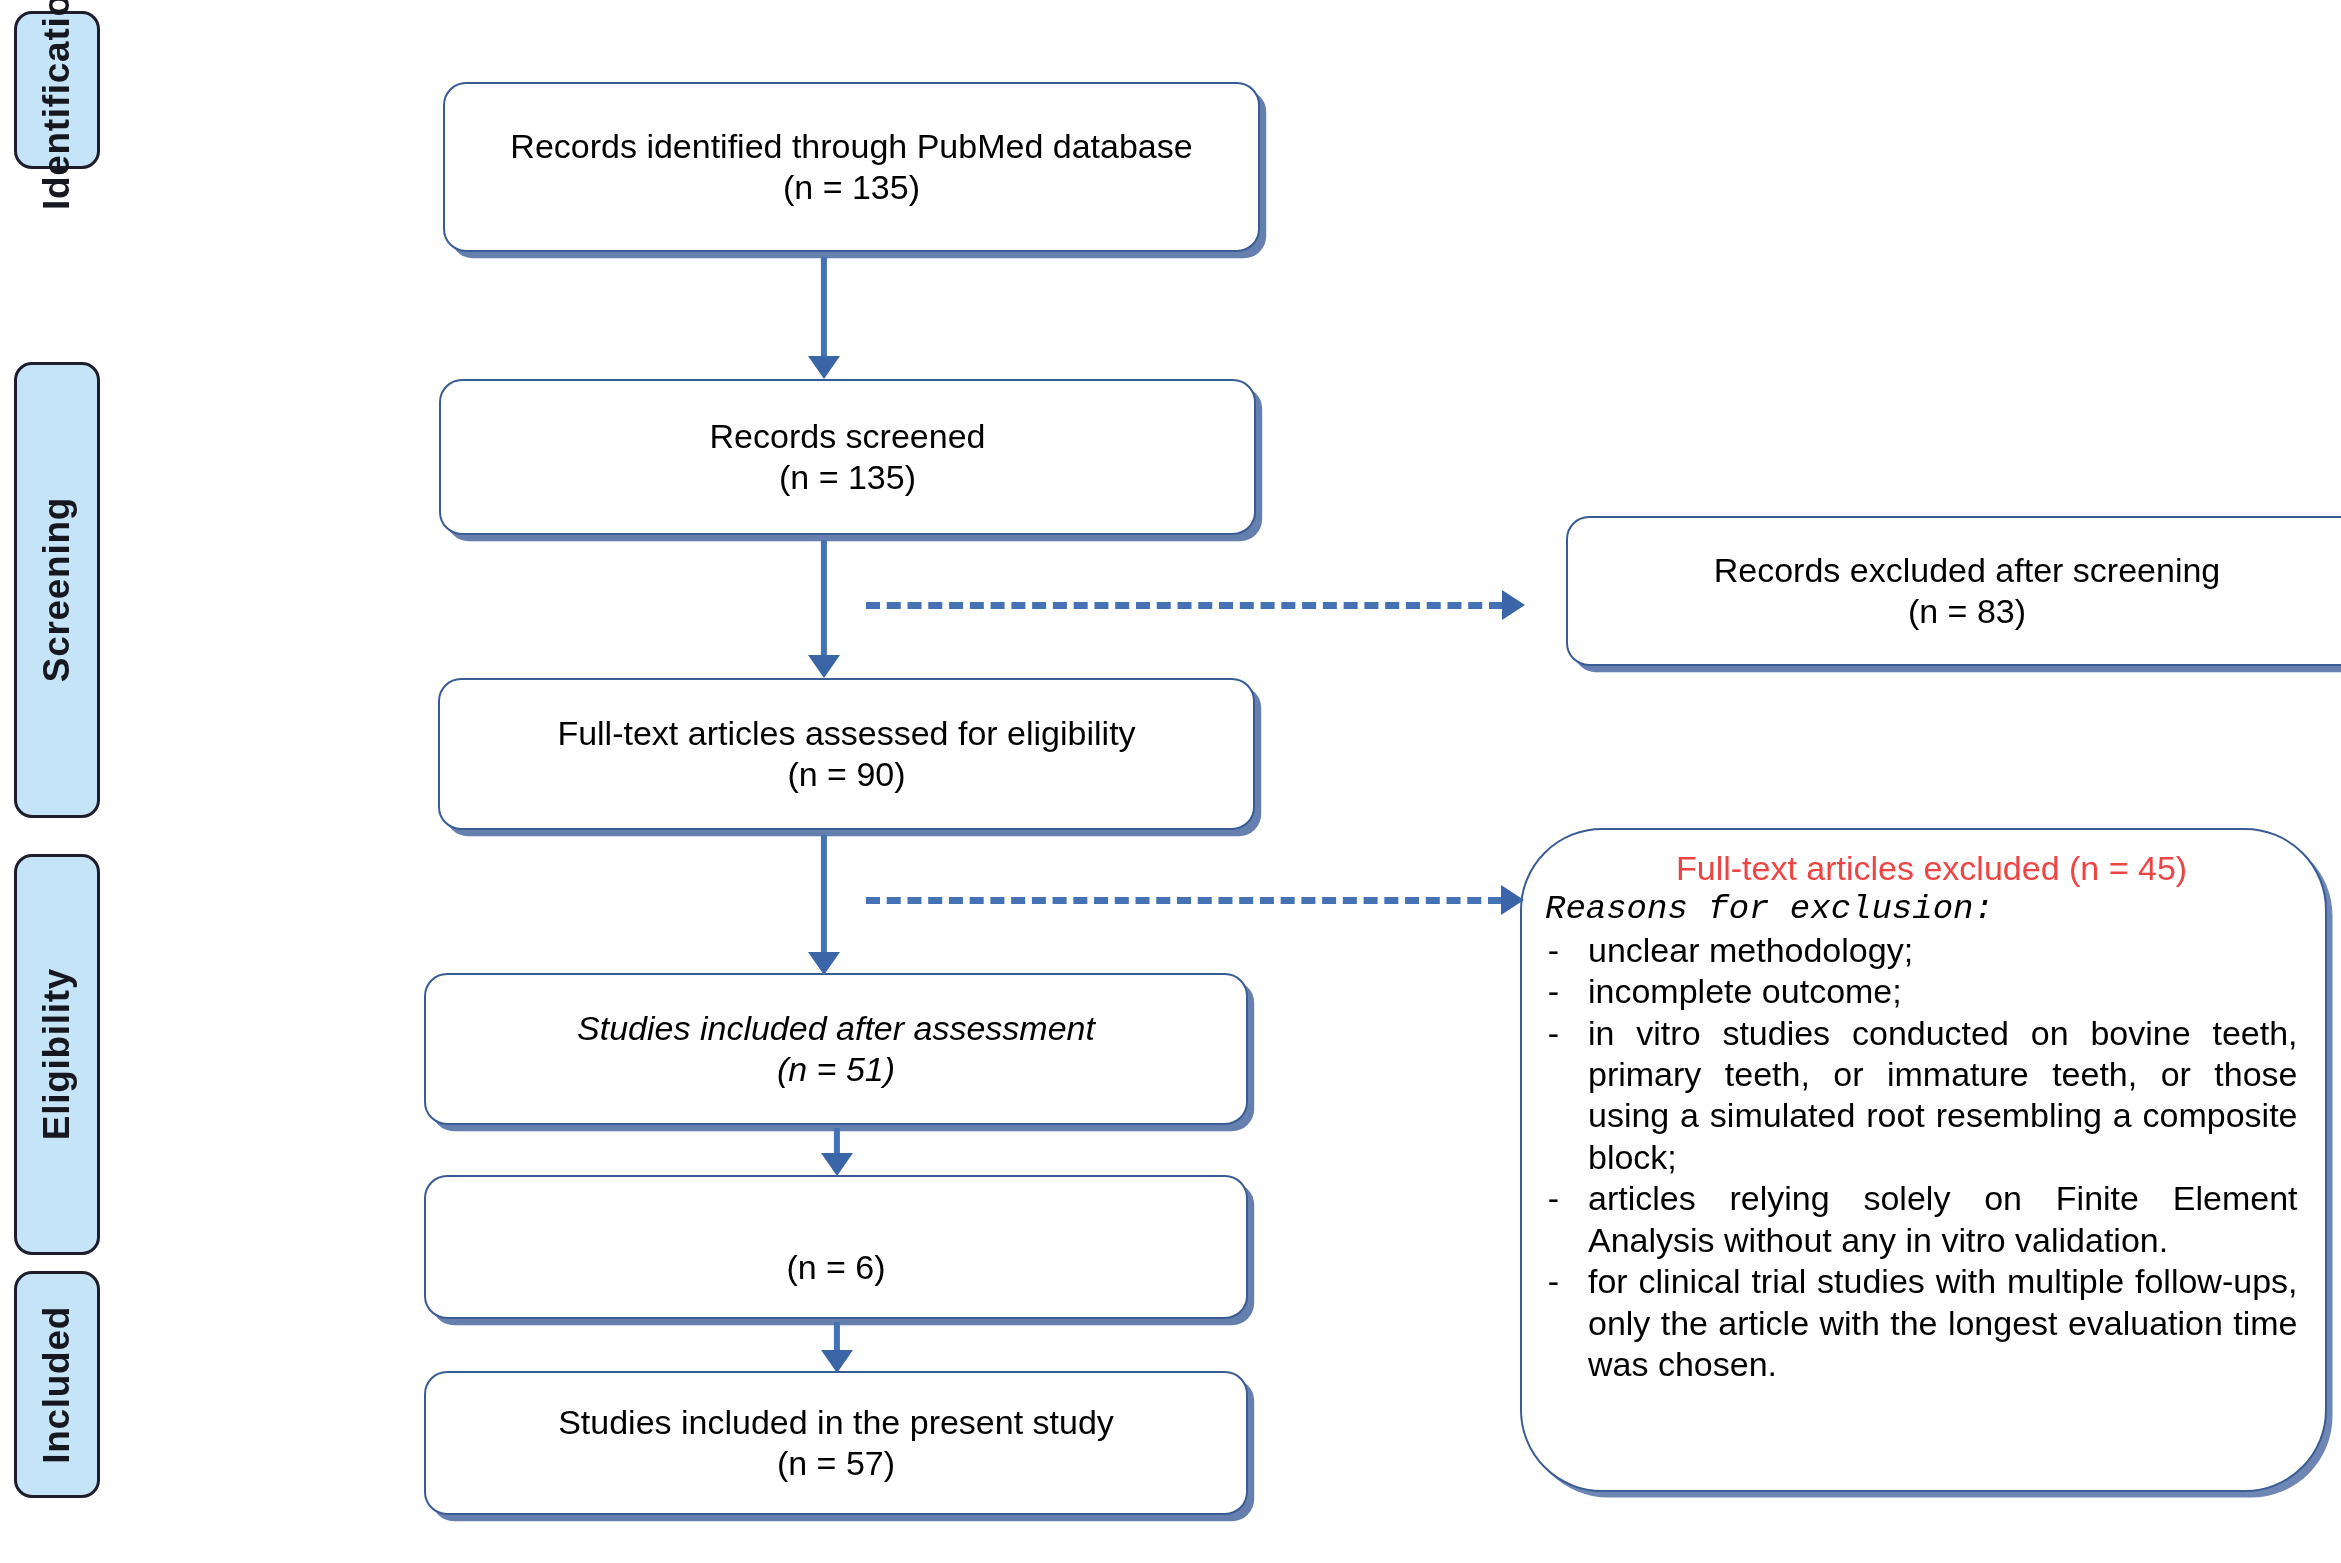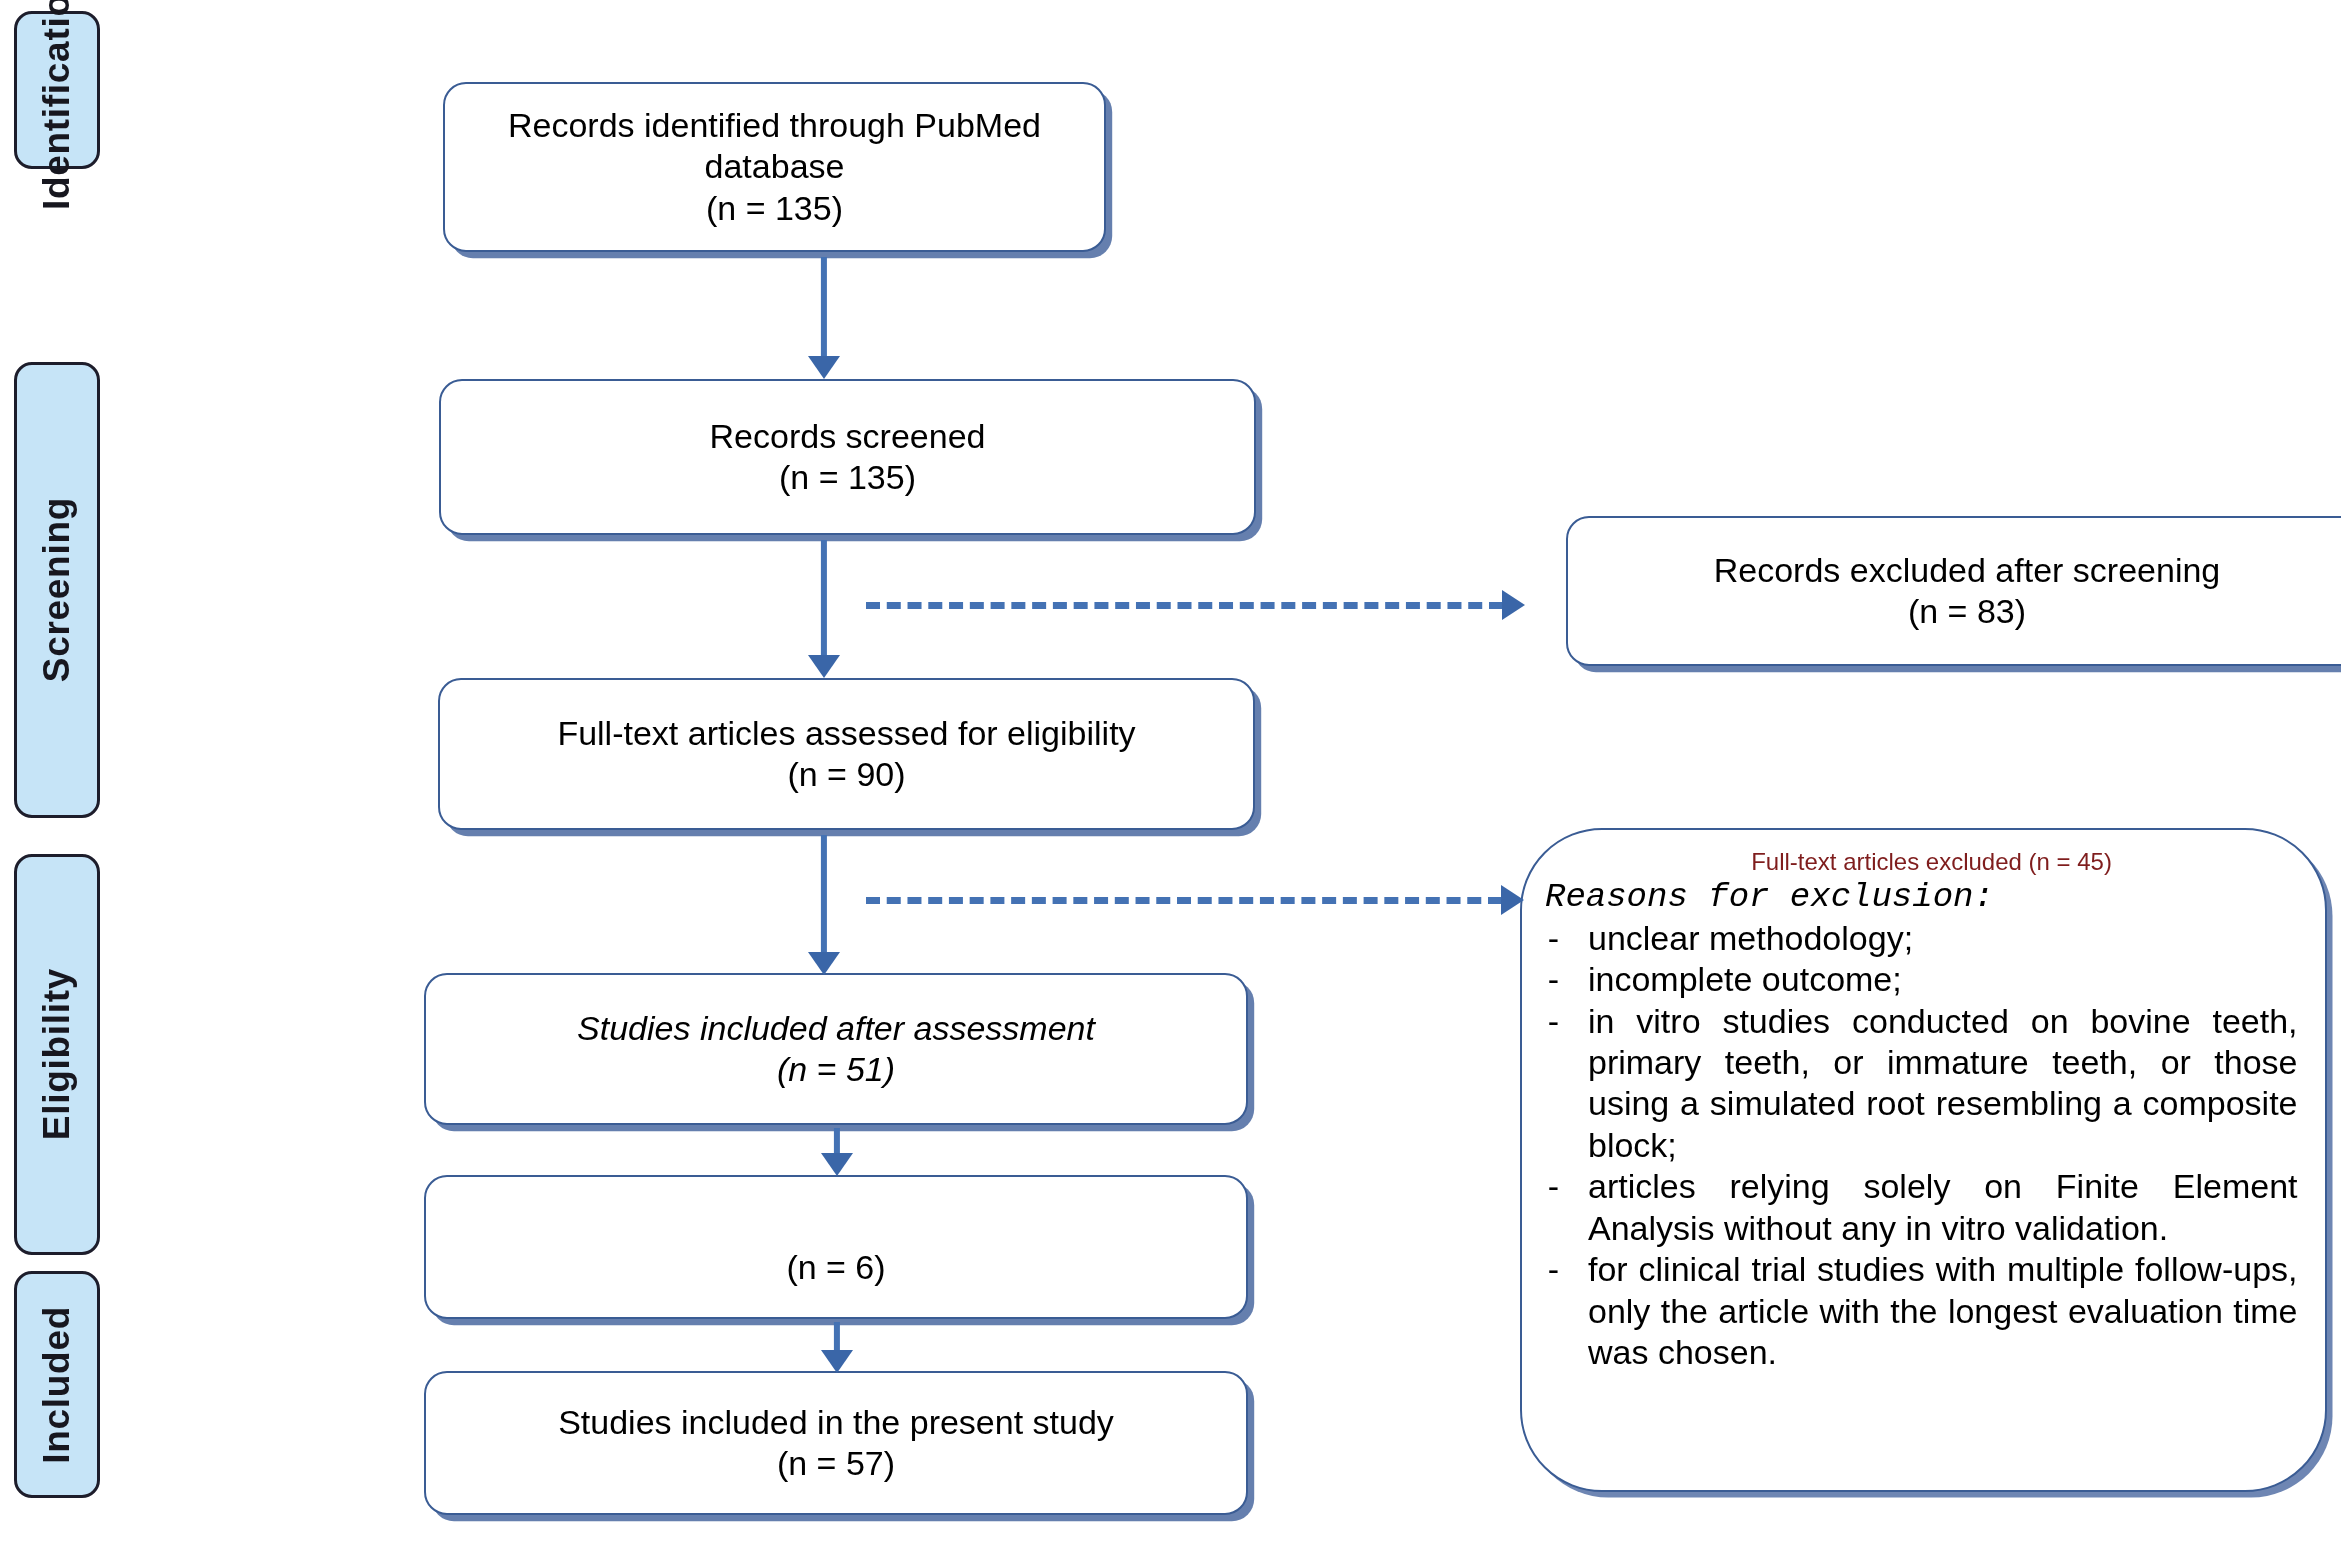--- a/index.html
+++ b/index.html
@@ -48,21 +48,21 @@
   .bigbox{
     position:absolute;
     background:#ffffff;
     border:2.7px solid #3a5c94;
     border-radius:82px;
     box-sizing:border-box;
     box-shadow:6.2px 6.2px 0 -0.7px rgba(74,104,160,0.8);
     padding:18px 27.5px 18px 23px;
   }
   .bigbox .bigtitle{
-    font-size:24px;line-height:1.2;color:#7f1d1d;text-align:center;
+    font-size:34px;line-height:1.2;color:#ef4444;text-align:center;
     padding-left:20.6px;
   }
   .bigbox .reasons-head{
     font-size:34px;line-height:1.2;color:#000;font-style:italic;text-align:left;font-family:Liberation Mono, monospace;
   }
   .bigbox ul{list-style:none;margin:0;padding:0;}
   .bigbox li{
     position:relative;
     font-size:34px;line-height:1.22;color:#000;
     text-align:justify;
@@ -115,21 +115,21 @@
   </div>
 
   <div class="stage-label" style="left:13.7px;top:854px;width:86px;height:401px;">
     <span class="vtext">Eligibility</span>
   </div>
 
   <div class="stage-label" style="left:13.7px;top:1271px;width:86px;height:227px;">
     <span class="vtext">Included</span>
   </div>
 
-  <div class="fbox" style="left:443px;top:82px;width:663px;height:170px;">
+  <div class="fbox" style="left:443px;top:82px;width:817px;height:170px;">
     <div class="btxt"><span>Records identified through PubMed database</span><br><span>(n =  135)</span></div>
   </div>
 
   <div class="fbox" style="left:439px;top:379px;width:817px;height:156px;">
     <div class="btxt"><span>Records screened</span><br><span>(n = 135)</span></div>
   </div>
 
   <div class="fbox" style="left:438px;top:678px;width:817px;height:152px;">
     <div class="btxt"><span>Full-text articles assessed for eligibility</span><br><span>(n = 90)</span></div>
   </div>

